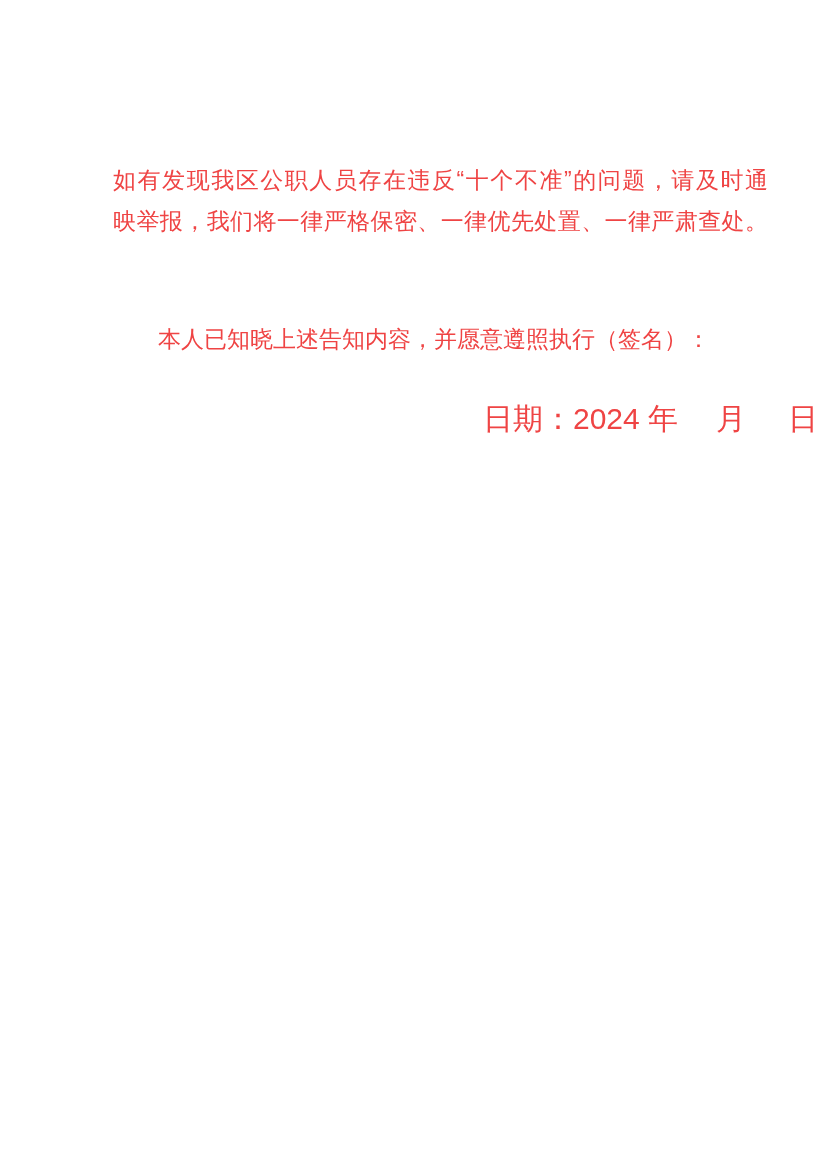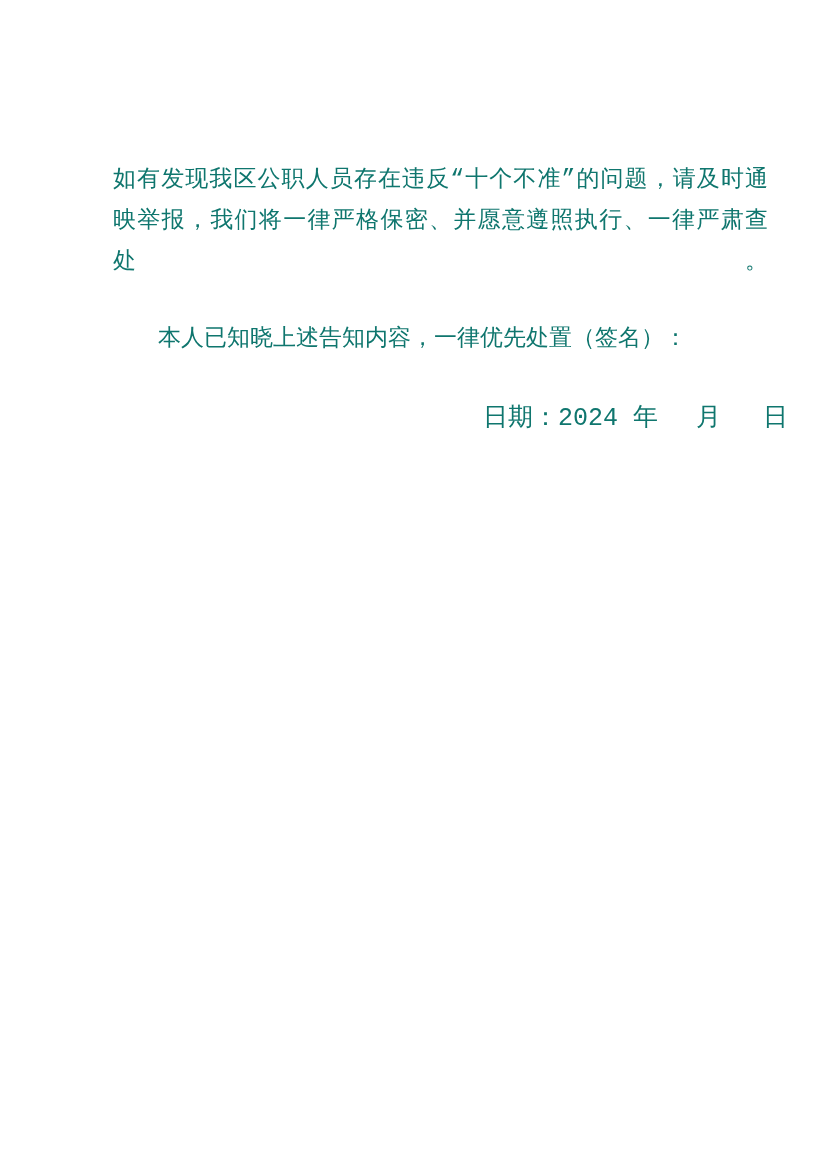--- a/index.html
+++ b/index.html
@@ -5,22 +5,22 @@
   html, body {
     margin: 0;
     padding: 0;
     background: #ffffff;
   }
   .page {
     position: relative;
     width: 826px;
     height: 1108px;
     background: #ffffff;
-    font-family: Liberation Mono, monospace;
-    color: #0f766e;
+    font-family: Liberation Sans, sans-serif;
+    color: #ef4444;
     overflow: hidden;
   }
   .report-paragraph {
     position: absolute;
     left: 113px;
     top: 160px;
     width: 655px;
     font-size: 23px;
     line-height: 41px;
   }
@@ -36,42 +36,42 @@
     width: 690px;
     font-size: 23px;
     line-height: 41px;
     text-indent: 45px;
     white-space: nowrap;
   }
   .date-line {
     position: absolute;
     left: 483px;
     top: 398px;
-    font-size: 25px;
+    font-size: 30px;
     line-height: 41px;
     white-space: nowrap;
   }
   .date-line .month-label {
     display: inline-block;
     margin-left: 38px;
   }
   .date-line .day-label {
     display: inline-block;
     margin-left: 42px;
   }
 </style>
 </head>
 <body>
 
 <div class="page">
 
   <div class="report-paragraph">
     <div class="doc-line">如有发现我区公职人员存在违反“十个不准”的问题，请及时通</div>
-    <div class="doc-line">映举报，我们将一律严格保密、并愿意遵照执行、一律严肃查处。</div>
+    <div class="doc-line">映举报，我们将一律严格保密、一律优先处置、一律严肃查处。</div>
   </div>
 
-  <div class="ack-paragraph">本人已知晓上述告知内容，一律优先处置（签名）：</div>
+  <div class="ack-paragraph">本人已知晓上述告知内容，并愿意遵照执行（签名）：</div>
 
   <div class="date-line">
     <span class="prefix-label">日期：2024 年</span><span class="month-label">月</span><span class="day-label">日</span>
   </div>
 
 </div>
 
 </body></html>

